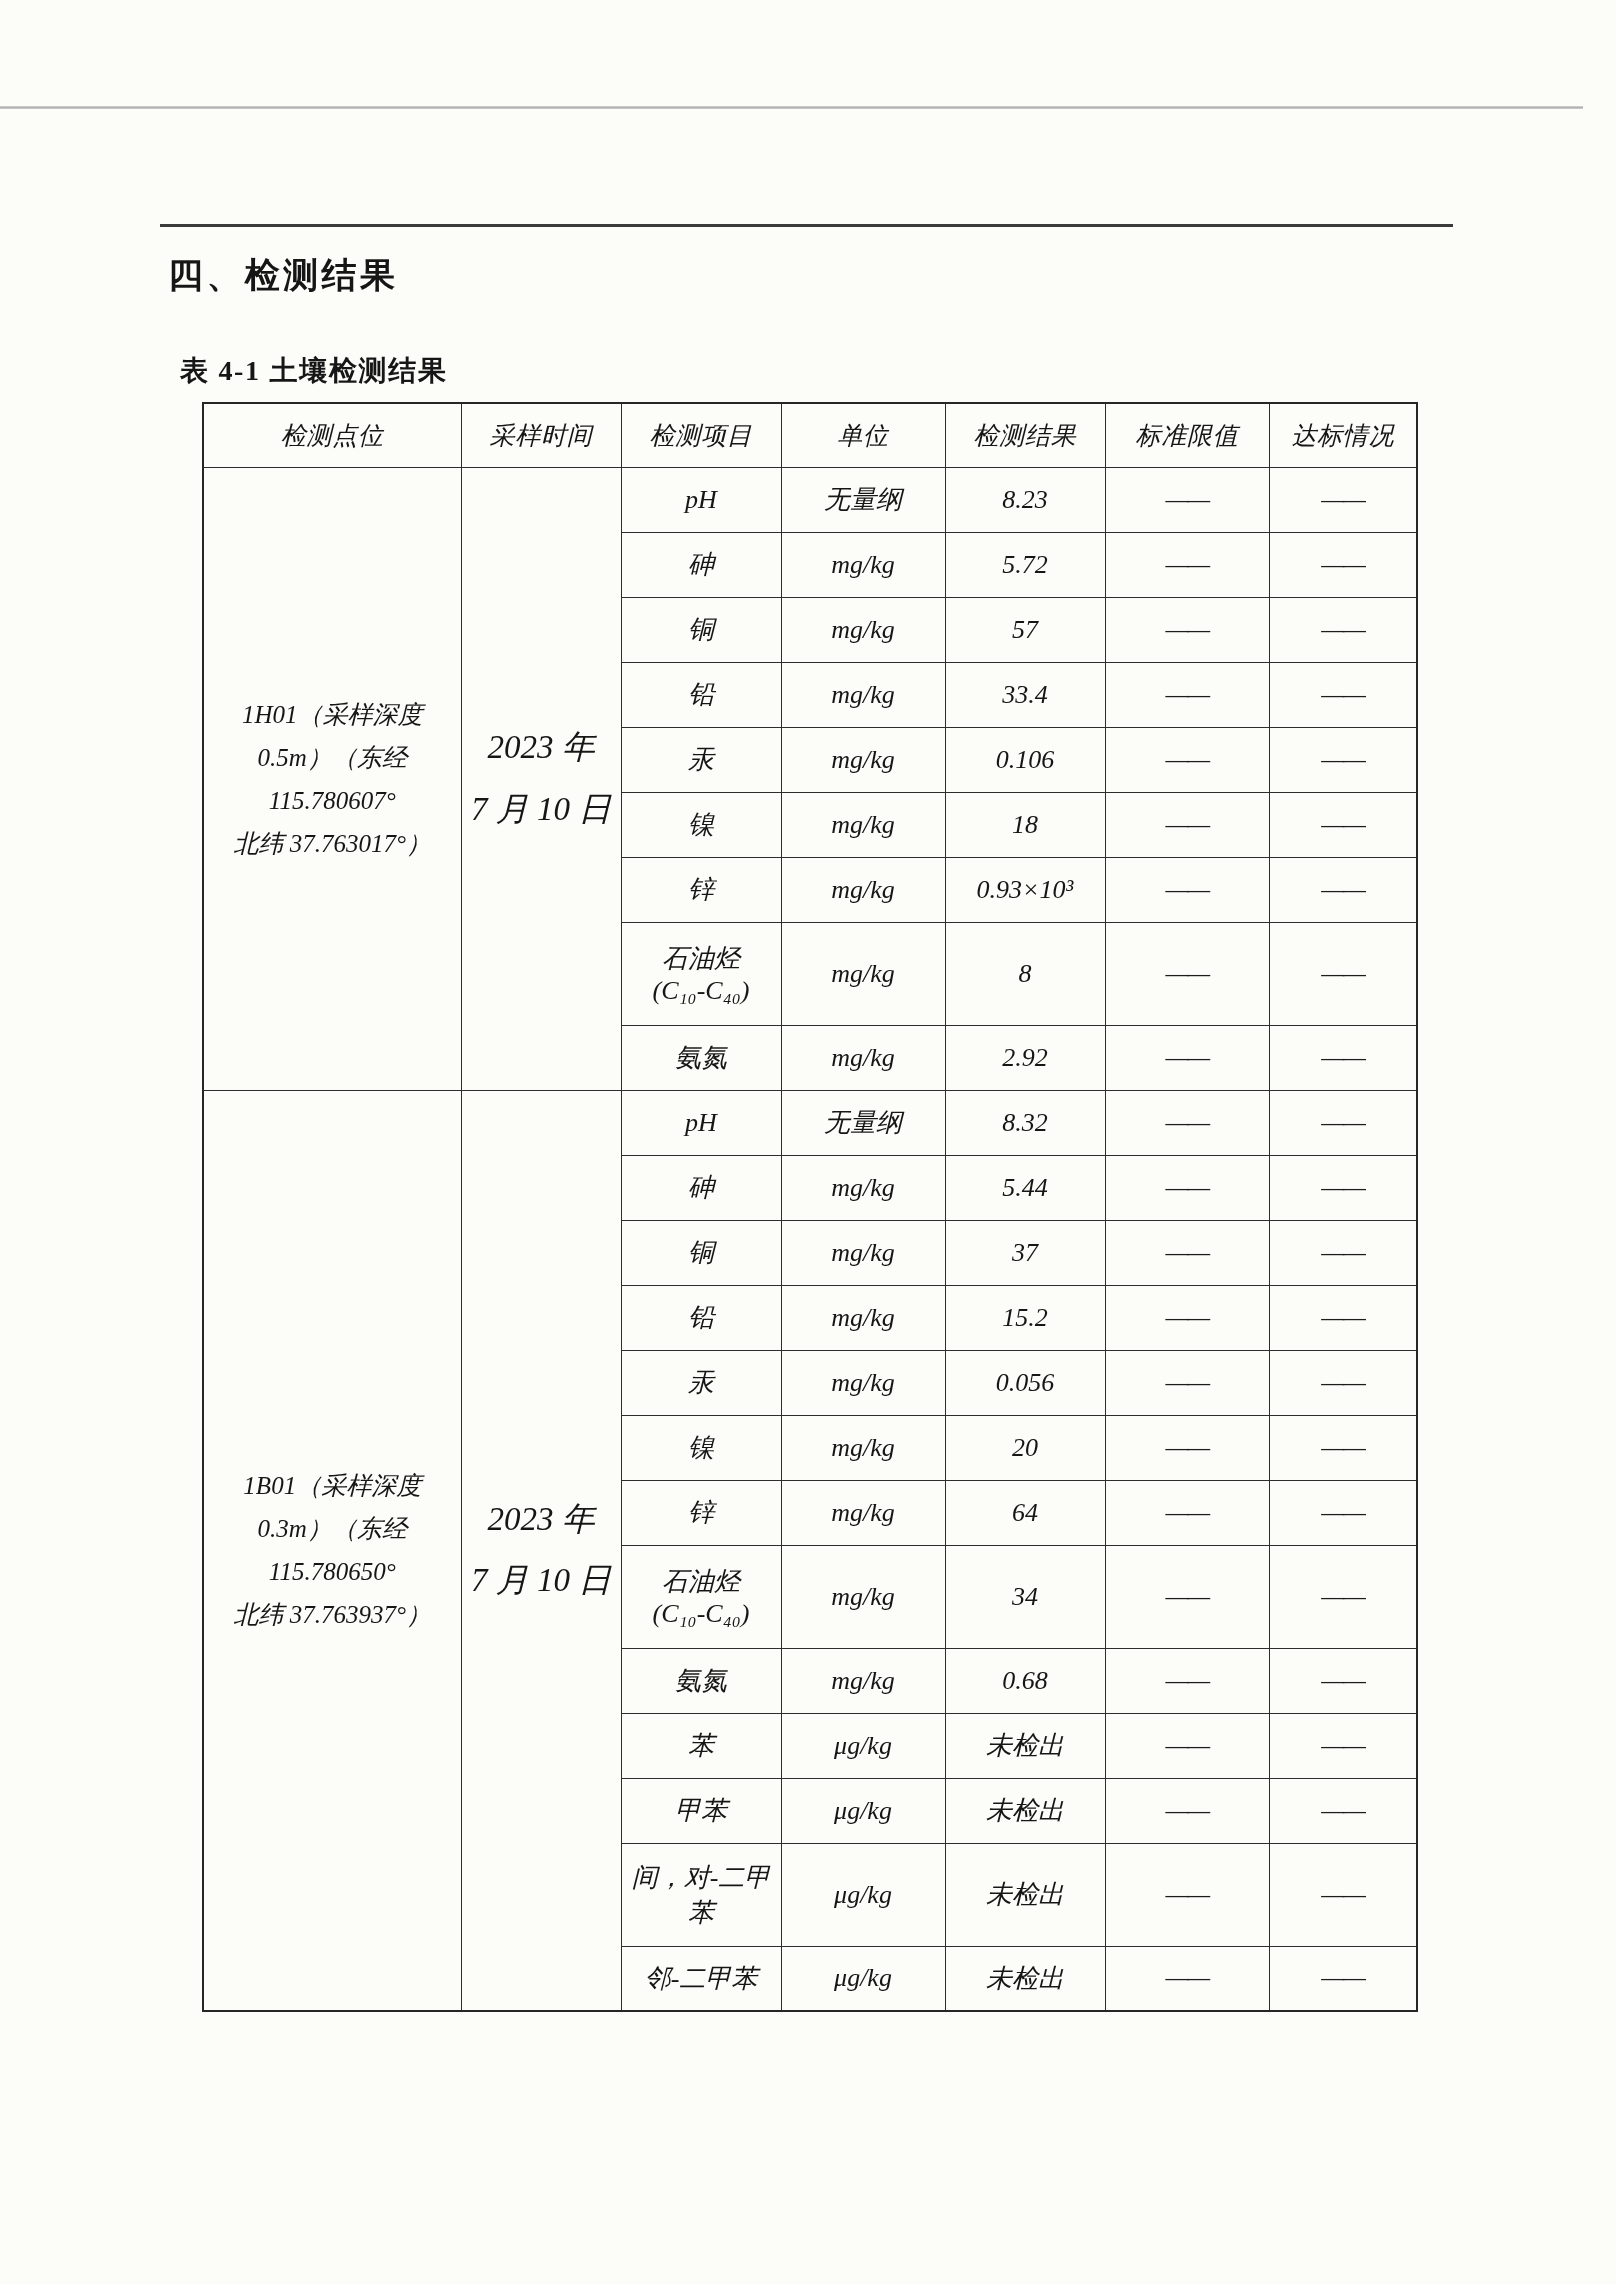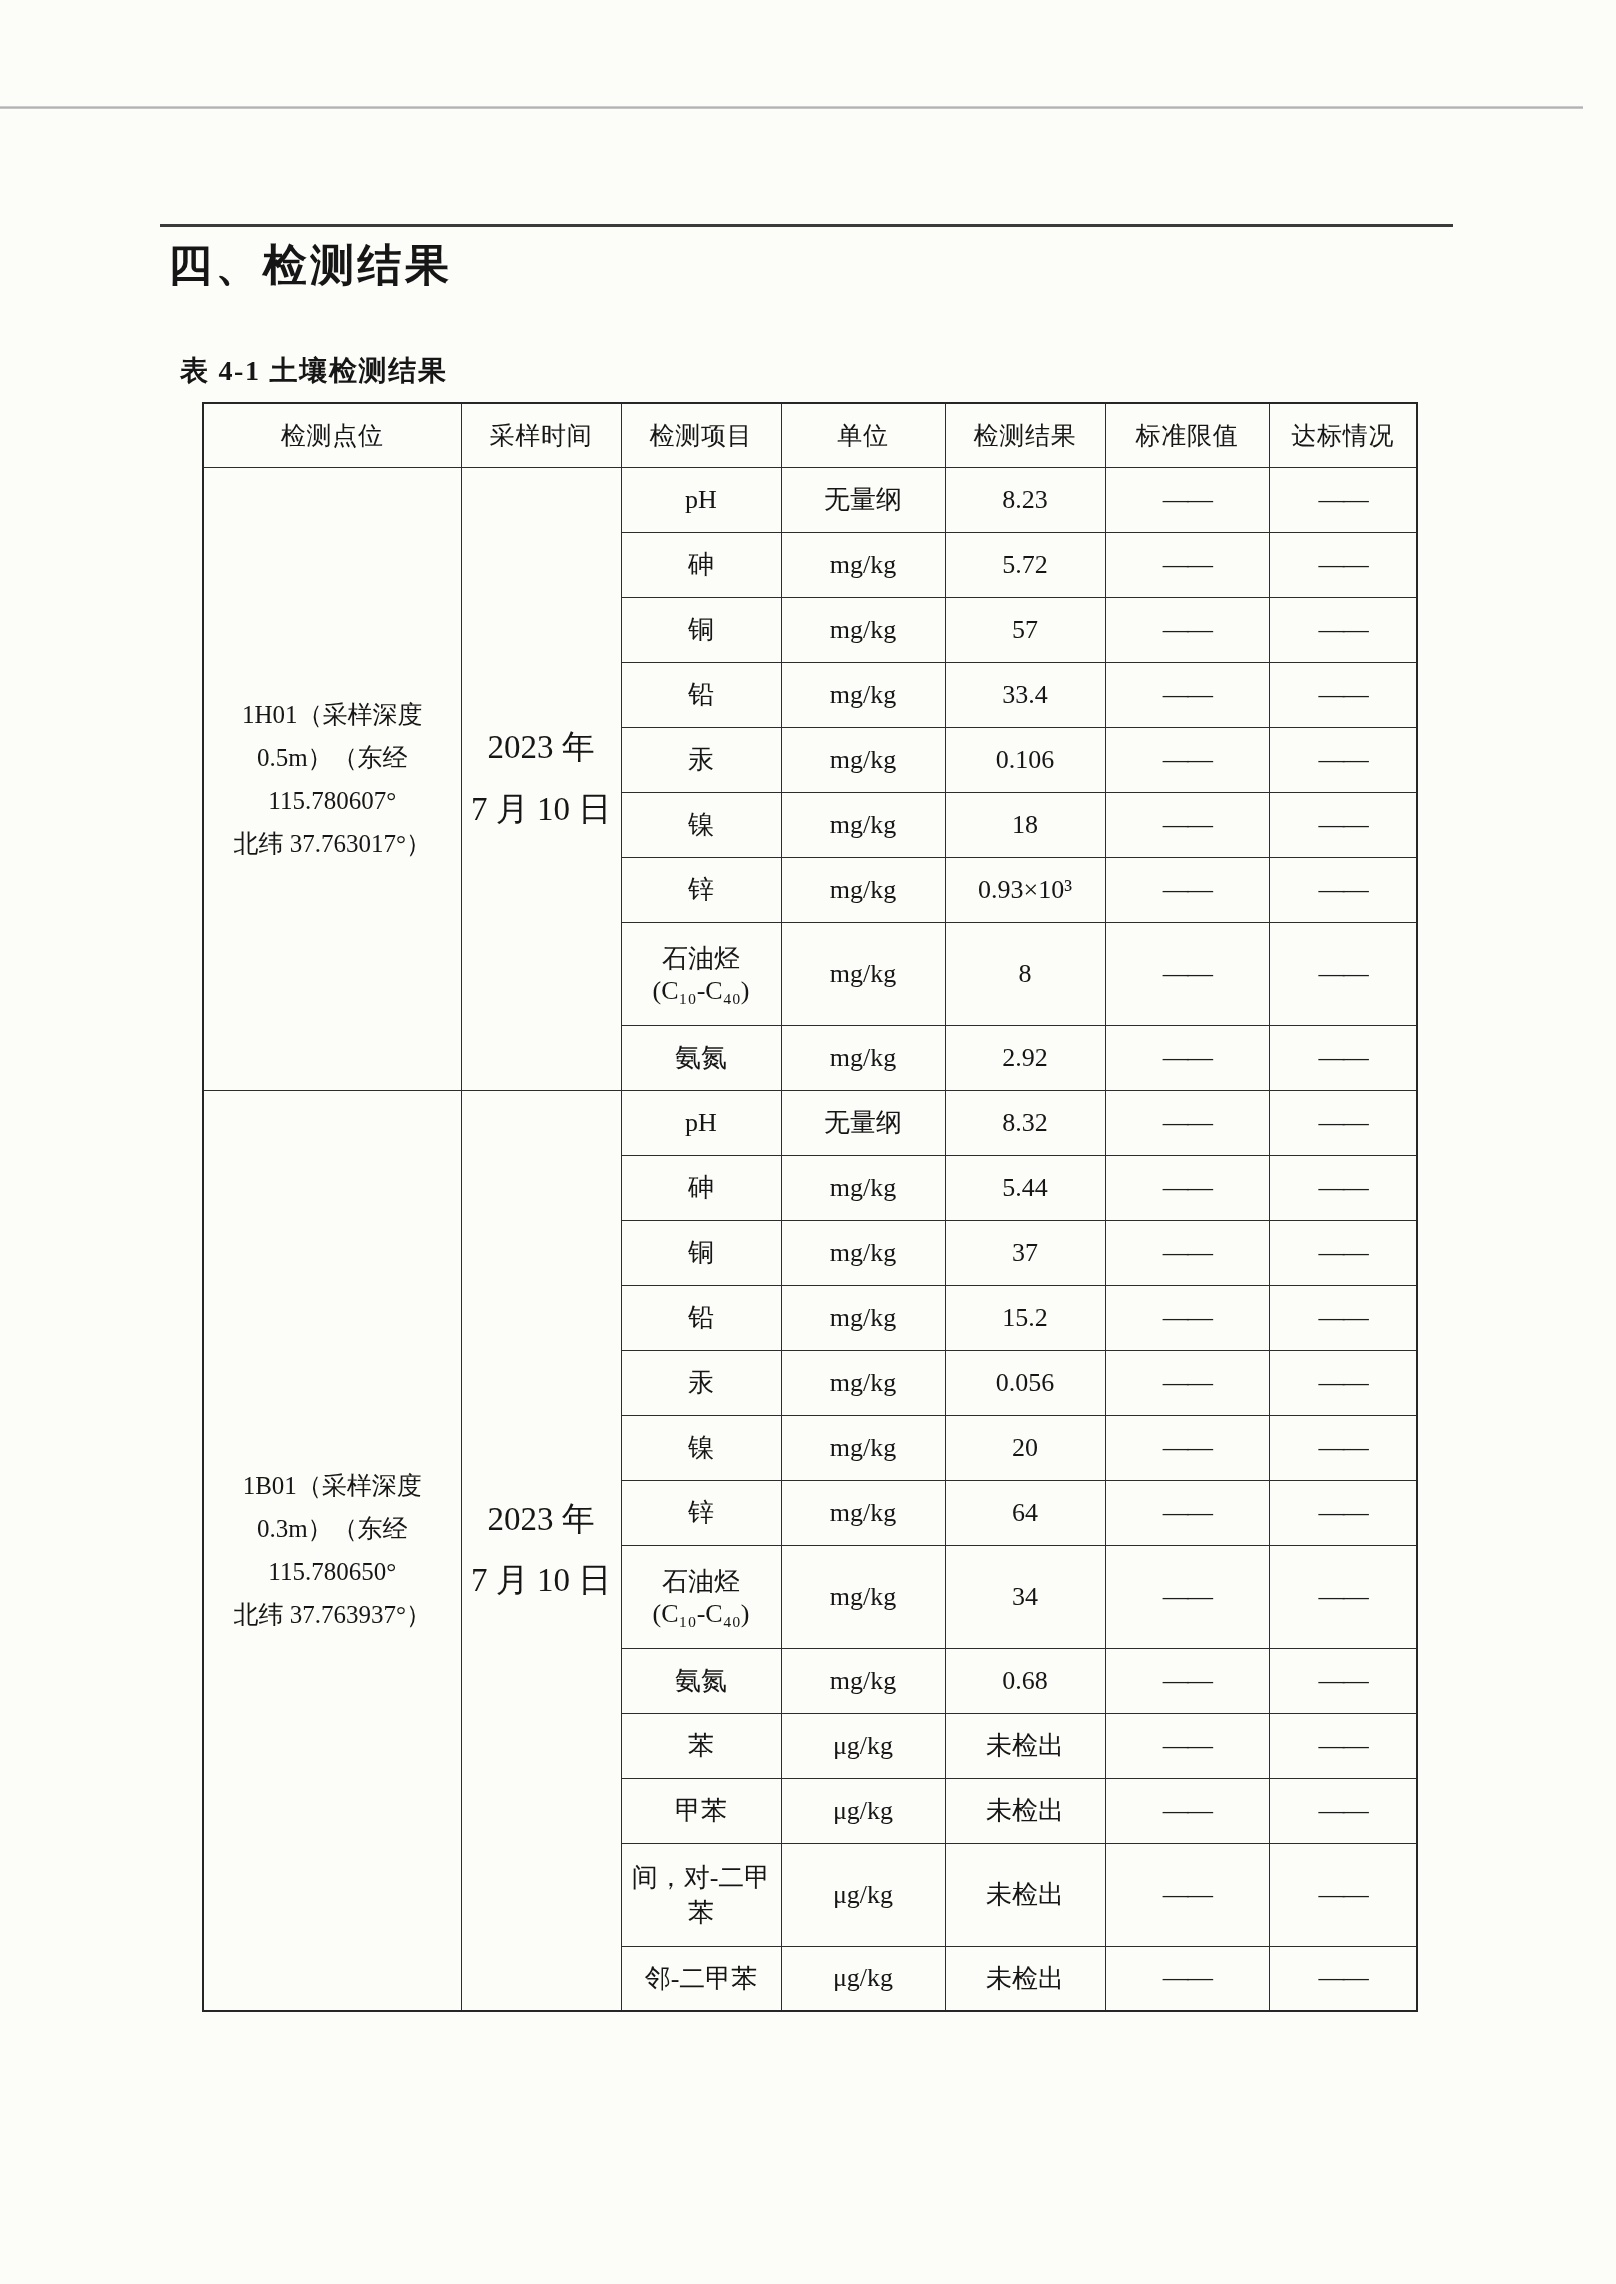--- a/index.html
+++ b/index.html
@@ -23,33 +23,34 @@
   }
   .report-no { letter-spacing:1.7px; white-space:nowrap; }
   .report-no-value { font-style:italic; margin-left:6.7px; letter-spacing:0.8px; }
   .page-info { font-weight:normal; letter-spacing:5px; font-size:25px; white-space:nowrap; }
   .header-rule {
     position:absolute; left:160px; top:224px;
     width:1293px; height:2.5px;
     background:#3b3b3b;
   }
   .section-title {
-    position:absolute; left:168px; top:236px; margin:0;
-    font-size:44px; font-weight:bold; letter-spacing:3.4px;
+    position:absolute; left:168px; top:252px; margin:0;
+    font-size:35px; font-weight:bold; letter-spacing:3.4px;
   }
   .table-title {
     position:absolute; left:168px; top:340px; margin:12px;
     font-size:28px; font-weight:bold; letter-spacing:1.7px;
   }
   table.results {
     position:absolute; left:202px; top:402px;
     width:1214px;
     border-collapse:collapse; table-layout:fixed;
     font-size:26px;
     background:#fcfcf8;
+    font-style:italic;
   }
   table.results th, table.results td {
     border:1.7px solid #2d2d2d;
     text-align:center; vertical-align:middle;
     padding:1.7px 5px;
     font-weight:normal;
     overflow:hidden;
   }
   table.results { border:2.5px solid #262626; }
   tr.header-row { height:64px; }

